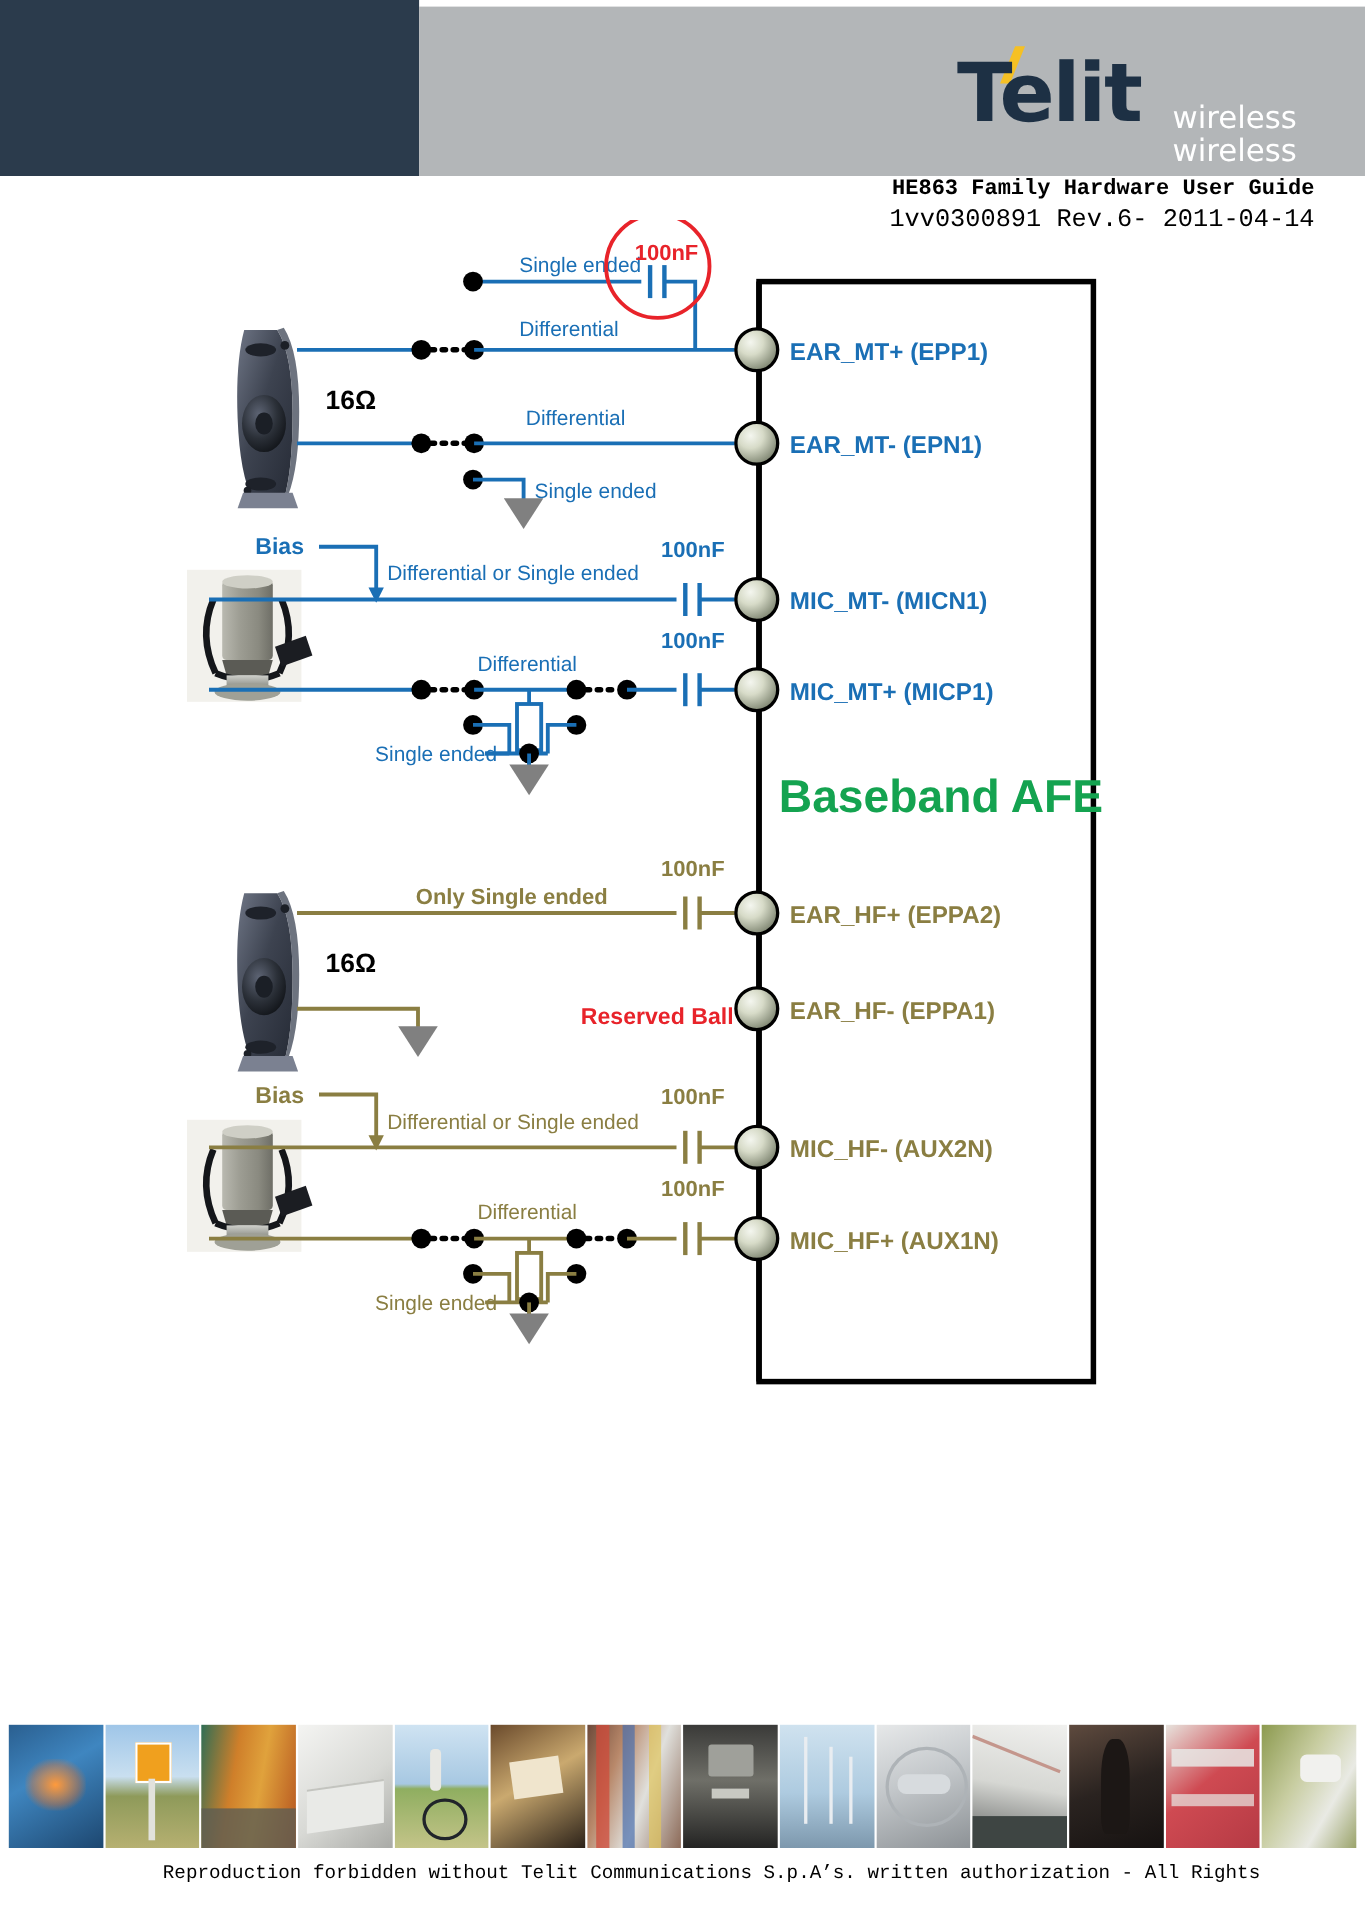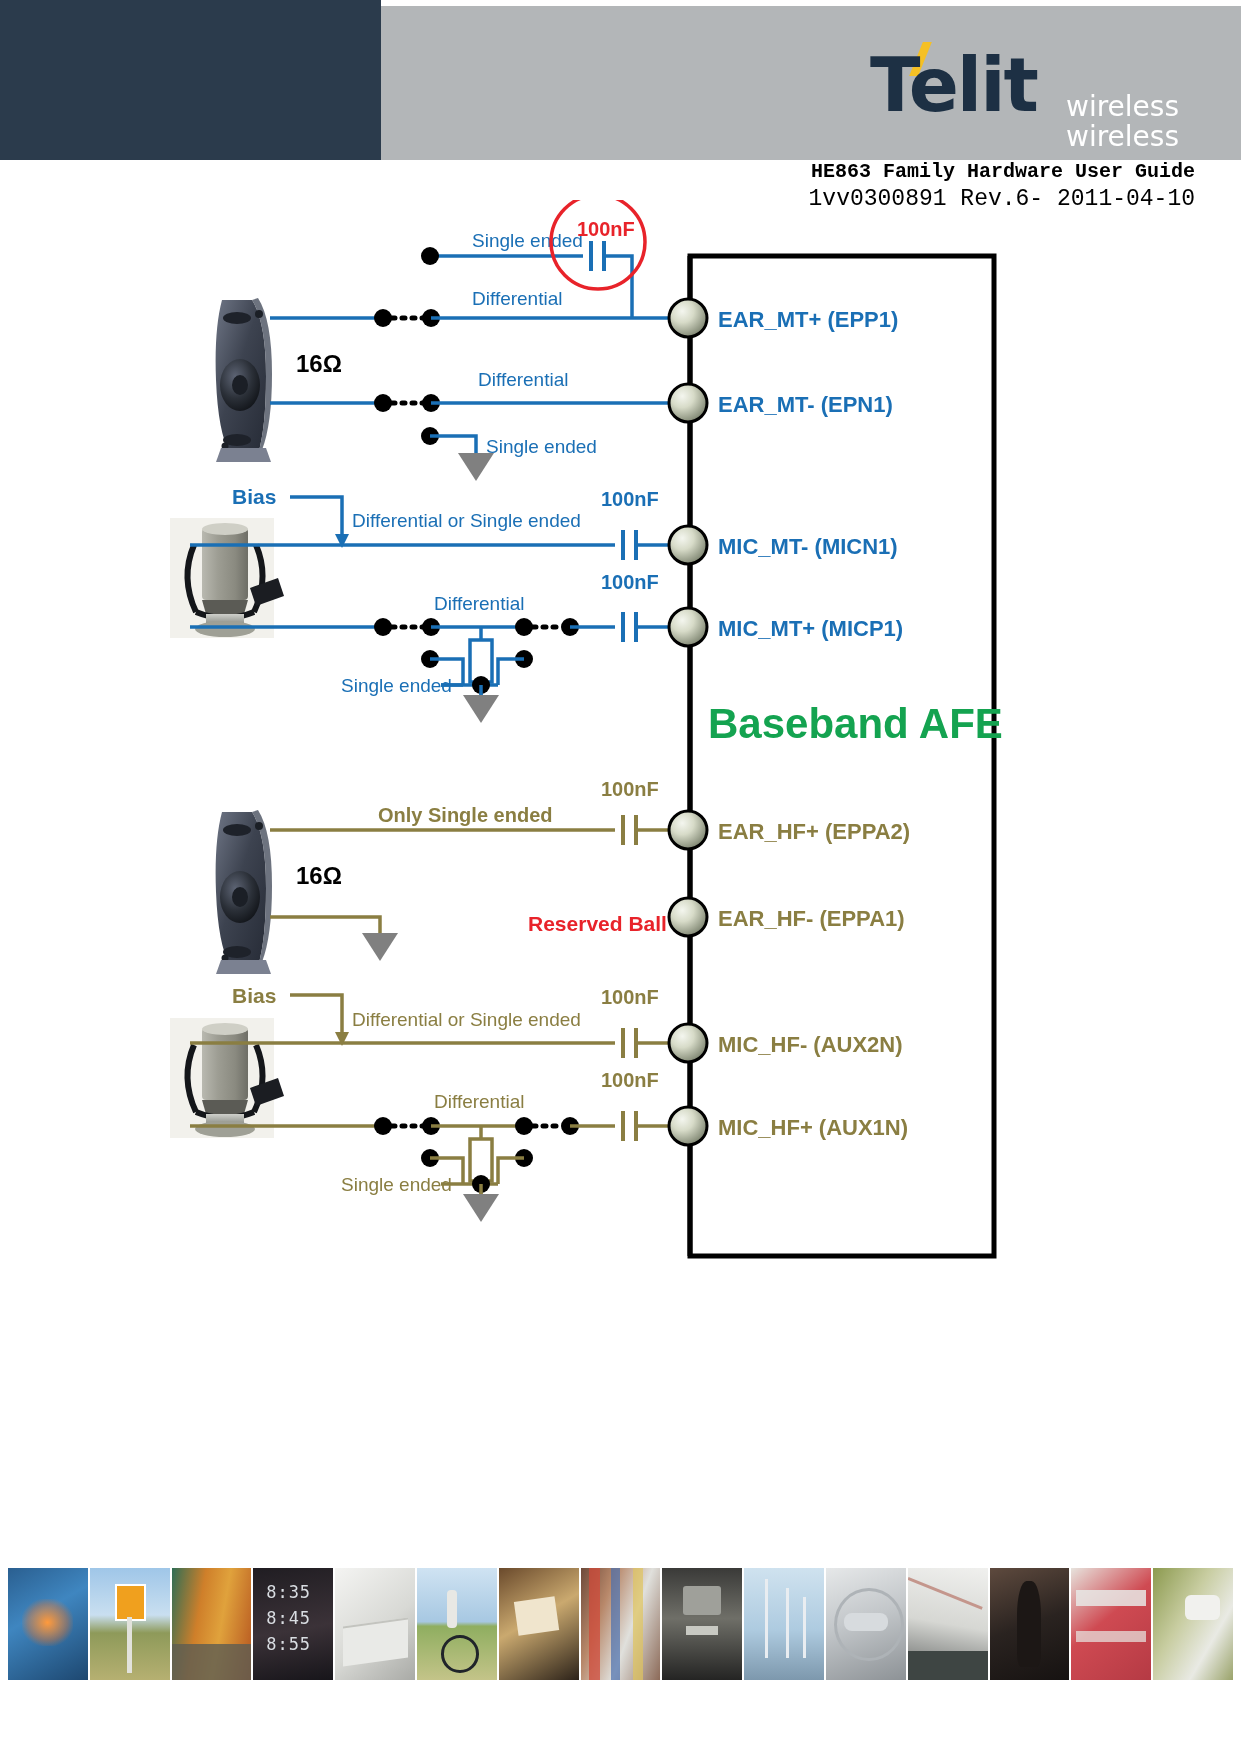--- a/index.html
+++ b/index.html
@@ -132,21 +132,21 @@
     <div id="logo-slash"></div>
     <div id="logo-telit">Telit</div>
     <div id="logo-tagline">
       <div>wireless</div>
       <div>wireless</div>
     </div>
   </div>
 </div>
 
 <div id="doc-title">HE863 Family Hardware User Guide</div>
-<div id="doc-subtitle">1vv0300891 Rev.6- 2011-04-10</div>
+<div id="doc-subtitle">1vv0300891 Rev.6- 2011-04-14</div>
 
 <div id="diagram">
 <svg width="1241" height="1150" viewBox="0 0 1241 1150" xmlns="http://www.w3.org/2000/svg">
   <defs>
     <radialGradient id="ballGrad" cx="35%" cy="32%" r="72%">
       <stop offset="0%" stop-color="#f4f6ef"></stop>
       <stop offset="42%" stop-color="#d7dbc8"></stop>
       <stop offset="100%" stop-color="#7d8470"></stop>
     </radialGradient>
     <linearGradient id="spkBody" x1="0" y1="0" x2="1" y2="1">
@@ -378,23 +378,20 @@
   <div class="strip-cell" style="background:linear-gradient(150deg,#2a5f90 0%,#3f86c0 40%,#1d4770 100%)">
     <div style="position:absolute;left:18%;top:28%;width:64%;height:42%;background:radial-gradient(ellipse,#ff9a3c 0%,rgba(255,120,30,0.35) 55%,transparent 75%)"></div>
   </div>
   <div class="strip-cell" style="background:linear-gradient(180deg,#9fc6e8 0%,#c9dff0 42%,#8e9a5a 58%,#b6b071 100%)">
     <div style="position:absolute;left:32%;top:14%;width:34%;height:30%;background:#f0a01e;border:2px solid #fff"></div>
     <div style="position:absolute;left:46%;top:44%;width:7%;height:50%;background:#e2e2dc"></div>
   </div>
   <div class="strip-cell" style="background:linear-gradient(100deg,#2f6e55 0%,#cf7f2a 35%,#e0a23c 60%,#b5541f 100%)">
     <div style="position:absolute;left:0;top:68%;width:100%;height:32%;background:#5d5c53;opacity:.8"></div>
   </div>
-  <div class="strip-cell" style="background:linear-gradient(170deg,#201d22 0%,#3b3238 55%,#17151a 100%)">
-    <div style="position:absolute;left:16%;top:10%;color:#d9dde2;font-family:'DejaVu Sans Mono',monospace;font-size:17px;letter-spacing:1px;line-height:26px;">8:35<br>8:45<br>8:55</div>
-  </div>
   <div class="strip-cell" style="background:linear-gradient(140deg,#f4f4f2 0%,#d8d9d5 55%,#a9aaa6 100%)">
     <div style="position:absolute;left:10%;top:48%;width:82%;height:34%;background:#e9eae7;border-top:2px solid #c3c4bf;transform:skewY(-8deg)"></div>
   </div>
   <div class="strip-cell" style="background:linear-gradient(180deg,#cfe3f2 0%,#a7c8e2 48%,#8fae60 52%,#c4c489 100%)">
     <div style="position:absolute;left:38%;top:20%;width:12%;height:34%;background:#e8e8e4;border-radius:4px"></div>
     <div style="position:absolute;left:30%;top:60%;width:40%;height:28%;border:3px solid #20242a;border-radius:50%"></div>
   </div>
   <div class="strip-cell" style="background:linear-gradient(150deg,#6a4a2c 0%,#caa96f 45%,#2c2219 100%)">
     <div style="position:absolute;left:22%;top:28%;width:52%;height:30%;background:#f0e5cd;transform:rotate(-8deg)"></div>
   </div>
@@ -426,13 +423,14 @@
   <div class="strip-cell" style="background:linear-gradient(140deg,#e7e3dd 0%,#cf4a52 45%,#b53a44 100%)">
     <div style="position:absolute;left:6%;top:20%;width:88%;height:14%;background:#e8e9e6;opacity:.85"></div>
     <div style="position:absolute;left:6%;top:56%;width:88%;height:10%;background:#e8e9e6;opacity:.7"></div>
   </div>
   <div class="strip-cell" style="background:linear-gradient(120deg,#8c9a4f 0%,#c8cda1 40%,#e9eae4 70%,#9aa36a 100%)">
     <div style="position:absolute;left:40%;top:24%;width:44%;height:22%;background:#f1f1ee;border-radius:6px"></div>
   </div>
 </div>
 
 <div id="footer-text">
+  <span>Reproduction forbidden without Telit Communications S.p.A’s. written authorization - All Rights</span>
 </div>
 
 </body></html>

